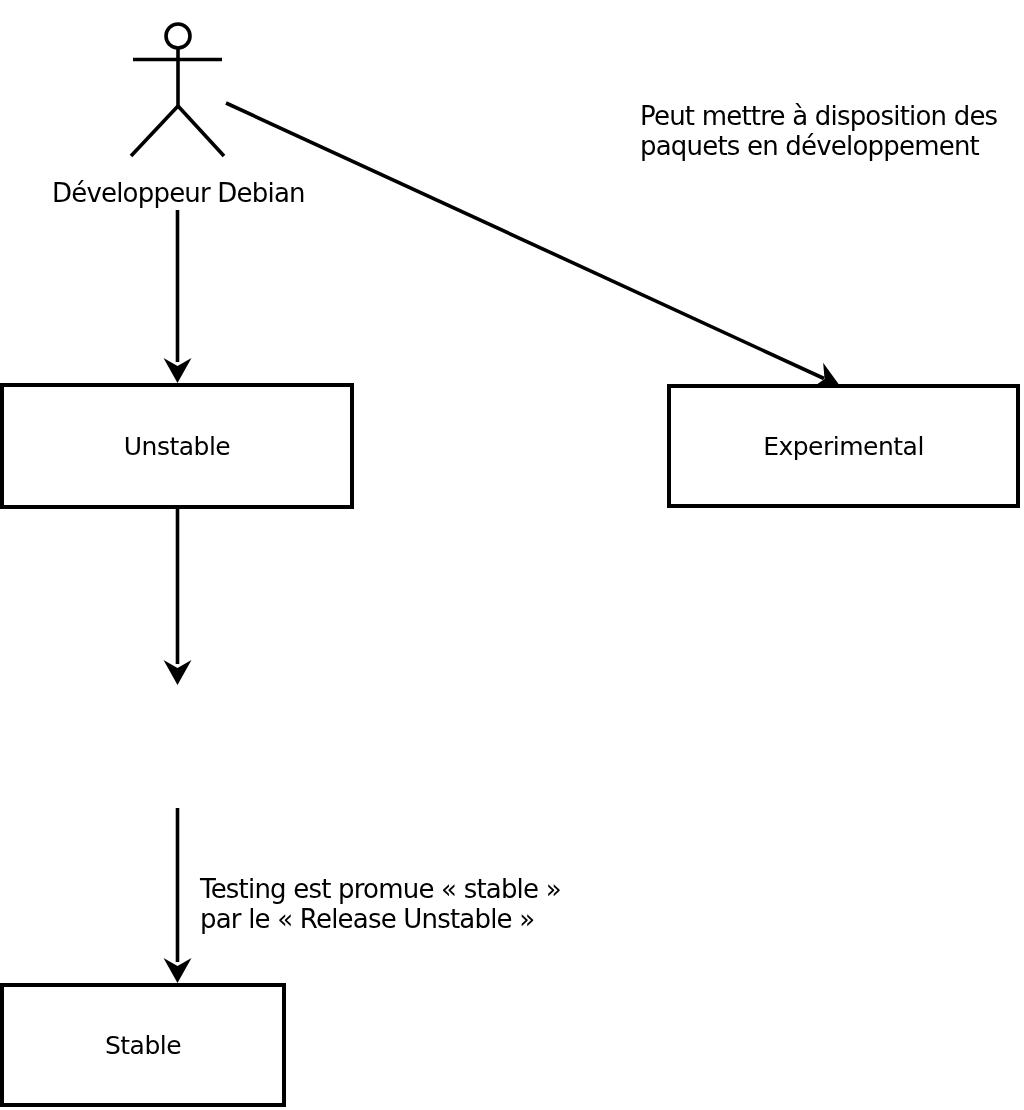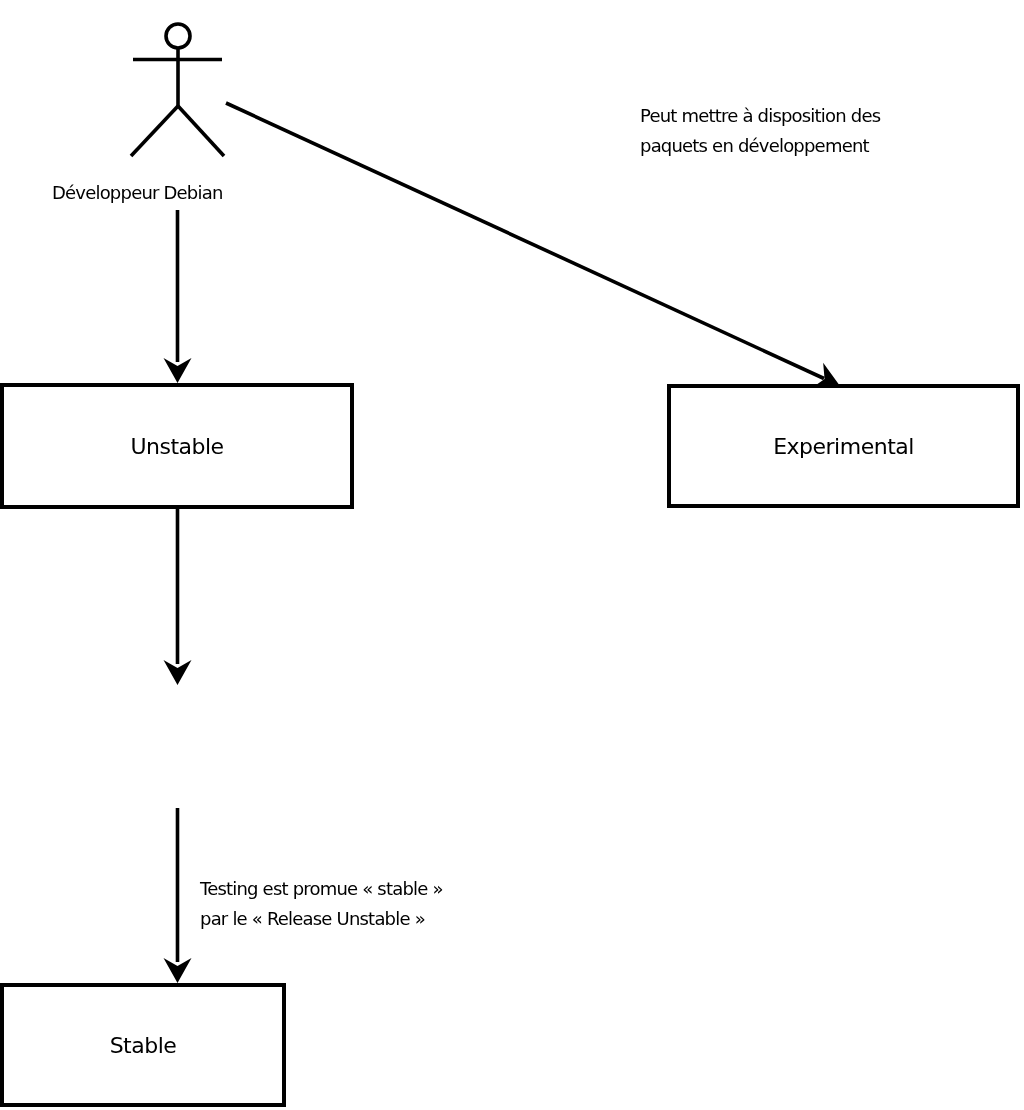--- a/index.html
+++ b/index.html
@@ -24,30 +24,30 @@
     height: 1110px;
   }
   .node {
     position: absolute;
     box-sizing: border-box;
     border: 4px solid #000000;
     background: #ffffff;
     display: flex;
     align-items: center;
     justify-content: center;
-    font-size: 22px;
+    font-size: 25px;
     letter-spacing: -0.5px;
   }
   .node-unstable     { left: 0px;   top: 383px; width: 354px; height: 126px; }
   .node-experimental { left: 667px; top: 384px; width: 353px; height: 124px; }
   .node-testing      { left: 0px;   top: 685px; width: 354px; height: 124px; }
   .node-stable       { left: 0px;   top: 983px; width: 286px; height: 124px; }
   .annotation {
     position: absolute;
-    font-size: 18px;
+    font-size: 26px;
     line-height: 30px;
     letter-spacing: -0.8px;
     white-space: pre-line;
   }
   .actor-label        { left: 52px;  top: 178px; }
   .note-experimental  { left: 640px; top: 101px; }
   .note-unstable      { left: 200px; top: 276px; }
   .note-testing       { left: 200px; top: 576px; }
   .note-stable        { left: 200px; top: 874px; }
 </style>

